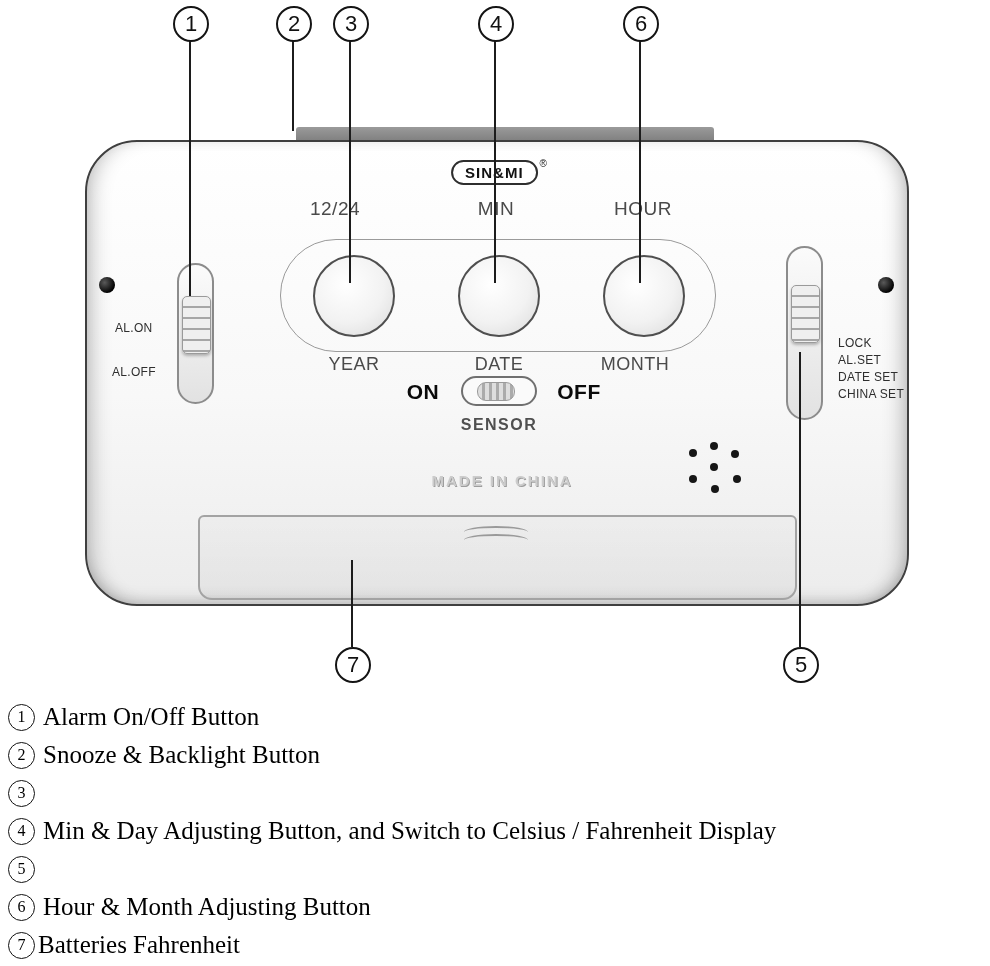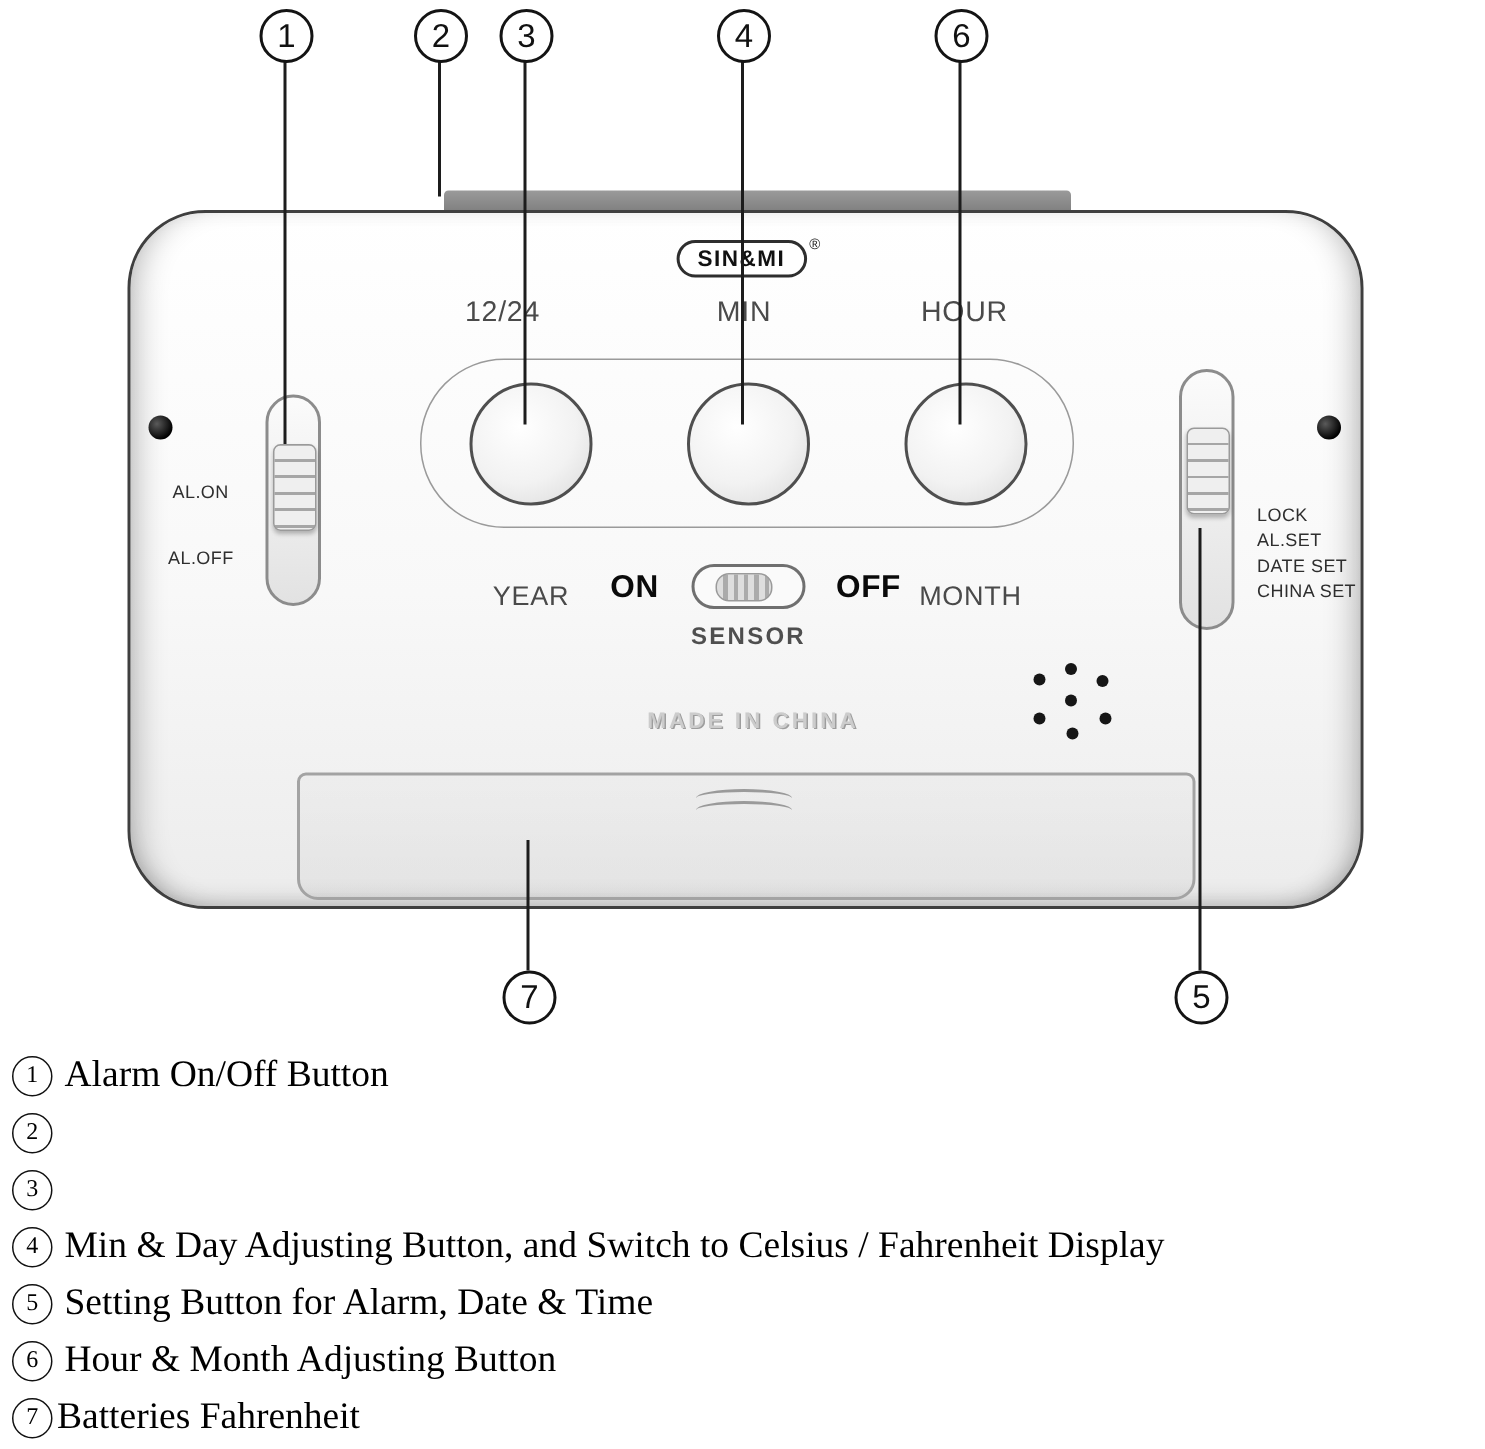--- a/index.html
+++ b/index.html
@@ -22,21 +22,21 @@
   .screw.left{left:97px;top:275px;}
   .screw.right{left:876px;top:275px;}
   
   .logo-wrap{position:absolute;left:497px;top:158px;transform:translateX(-50%);
     display:flex;align-items:flex-start;gap:2px;}
   .logo-oval{border:2px solid #2e2e2e;border-radius:20px;padding:2px 12px;
     font-weight:bold;font-size:15px;letter-spacing:1px;color:#111;background:#fff;}
   .logo-reg{font-size:10px;color:#222;margin-top:-2px;}
   
   .lbl{position:absolute;transform:translateX(-50%);color:#4a4a4a;font-size:19px;letter-spacing:.5px;}
-  .lbl.small{font-size:18px;margin-top:33px;}
+  .lbl.small{font-size:18px;}
   .tiny-lbl{position:absolute;font-size:12px;color:#2e2e2e;letter-spacing:.3px;}
   
   .btn-panel{position:absolute;left:278px;top:237px;width:434px;height:111px;
     border:1.5px solid #9a9a9a;border-radius:56px;}
   .round-btn{position:absolute;width:78px;height:78px;border-radius:50%;
     border:2px solid #4f4f4f;
     background:radial-gradient(circle at 40% 35%,#ffffff 0%,#f2f2f2 55%,#d9d9d9 100%);}
   
   .onoff{position:absolute;transform:translateX(-50%);font-weight:bold;font-size:21px;color:#0a0a0a;letter-spacing:.5px;}
   .sensor-track{position:absolute;left:459px;top:374px;width:76px;height:30px;
@@ -114,21 +114,21 @@
     <span class="lbl" style="left:409px;top:56px">MIN</span>
     <span class="lbl" style="left:556px;top:56px">HOUR</span>
 
     <div class="btn-panel" style="left:193px;top:97px"></div>
     <div class="round-btn" style="left:226px;top:113px"></div>
     <div class="round-btn" style="left:371px;top:113px"></div>
     <div class="round-btn" style="left:516px;top:113px"></div>
 
     <span class="lbl small" style="left:267px;top:212px">YEAR</span>
     <span class="lbl small" style="left:412px;top:212px">DATE</span>
-    <span class="lbl small" style="left:560px;top:212px">MONTH</span>
+    <span class="lbl small" style="left:548px;top:212px">MONTH</span>
 
     <span class="onoff" style="left:336px;top:238px">ON</span>
     <span class="onoff" style="left:492px;top:238px">OFF</span>
     <div class="sensor-track" style="left:374px;top:234px">
       <div class="sensor-knob"></div>
     </div>
     <span class="sensor-lbl" style="left:412px;top:274px">SENSOR</span>
 
     <div class="slider-track left" style="left:90px;top:121px"></div>
     <div class="slider-knob" style="left:95px;top:154px"></div>
@@ -160,31 +160,31 @@
     </div>
   </div>
 
   <div class="legend">
     <div class="legend-row">
       <span class="legend-num">1</span>
       <span>Alarm On/Off Button</span>
     </div>
     <div class="legend-row">
       <span class="legend-num">2</span>
+      <span>Snooze &amp; Backlight Button</span>
     </div>
     <div class="legend-row">
       <span class="legend-num">3</span>
     </div>
     <div class="legend-row">
       <span class="legend-num">4</span>
       <span>Min &amp; Day Adjusting Button, and Switch to Celsius / Fahrenheit Display</span>
     </div>
     <div class="legend-row">
       <span class="legend-num">5</span>
-      <span>Setting Button for Alarm, Date &amp; Time</span>
     </div>
     <div class="legend-row">
       <span class="legend-num">6</span>
       <span>Hour &amp; Month Adjusting Button</span>
     </div>
     <div class="legend-row" style="gap:3px">
       <span class="legend-num">7</span>
       <span>Batteries Fahrenheit</span>
     </div>
   </div>

